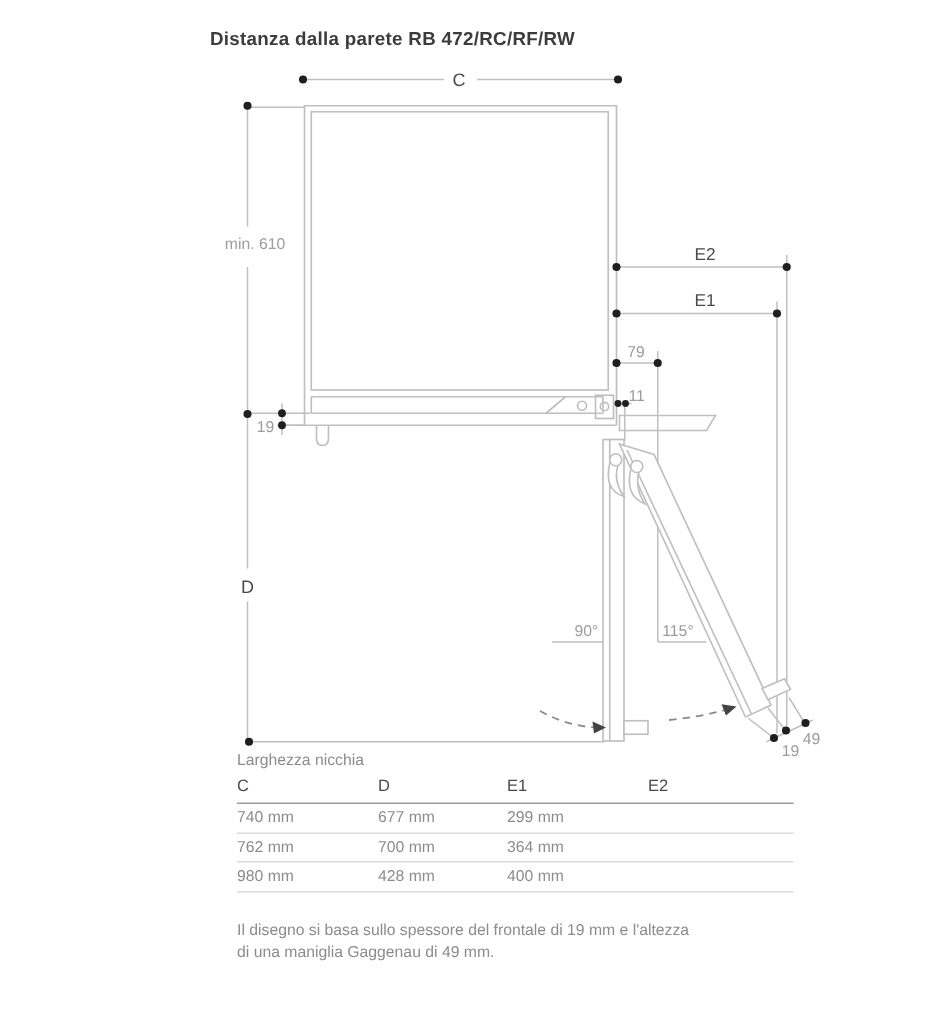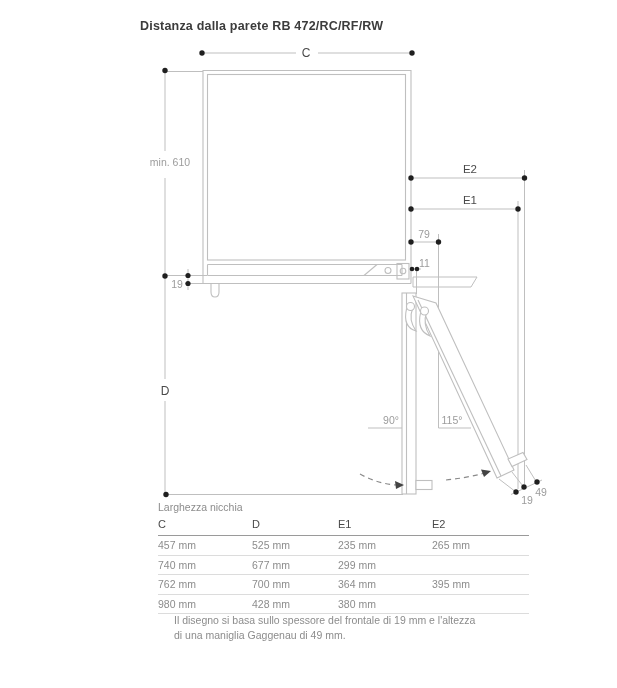--- a/index.html
+++ b/index.html
@@ -14,21 +14,21 @@
   .medtxt{font-size:11.5px;fill:#4a4a4a;}
 
   #nichetable{position:absolute;left:158px;top:501px;width:371px;color:#8c8c8c;font-size:10.5px;}
   #nichetable .cap{margin-bottom:5px;}
   .trow{display:grid;grid-template-columns:94px 86px 94px 97px;align-items:center;}
   .thead{color:#4a4a4a;font-size:11px;padding-bottom:5px;border-bottom:1px solid #9a9a9a;}
   .tdata{height:18.5px;line-height:18.5px;border-bottom:1px solid #dcdcdc;}
 
   #footnote{position:absolute;left:158px;top:613px;width:390px;font-size:10.5px;
             color:#8c8c8c;line-height:1.45;}
-  #footnote span{display:block;margin-left:16px;}
+  #footnote span{display:block;}
 </style>
 </head>
 <body>
 
 <div id="page">
 
   <div id="title">Distanza dalla parete RB 472/RC/RF/RW</div>
 
   <svg width="617" height="688" viewBox="0 0 617 688">
 
@@ -133,40 +133,33 @@
 
   <div id="nichetable">
     <div class="cap">Larghezza nicchia</div>
     <div class="trow thead">
       <div>C</div>
       <div>D</div>
       <div>E1</div>
       <div>E2</div>
     </div>
     <div class="trow tdata">
-      <div>457 mm</div>
-      <div>525 mm</div>
-      <div>235 mm</div>
-      <div>265 mm</div>
-    </div>
-    <div class="trow tdata">
       <div>740 mm</div>
       <div>677 mm</div>
       <div>299 mm</div>
     </div>
     <div class="trow tdata">
       <div>762 mm</div>
       <div>700 mm</div>
       <div>364 mm</div>
-      <div>395 mm</div>
     </div>
     <div class="trow tdata">
       <div>980 mm</div>
       <div>428 mm</div>
-      <div>380 mm</div>
+      <div>400 mm</div>
     </div>
   </div>
 
   <div id="footnote">
     <span>Il disegno si basa sullo spessore del frontale di 19 mm e l'altezza</span>
     <span>di una maniglia Gaggenau di 49 mm.</span>
   </div>
 
 </div>
 

